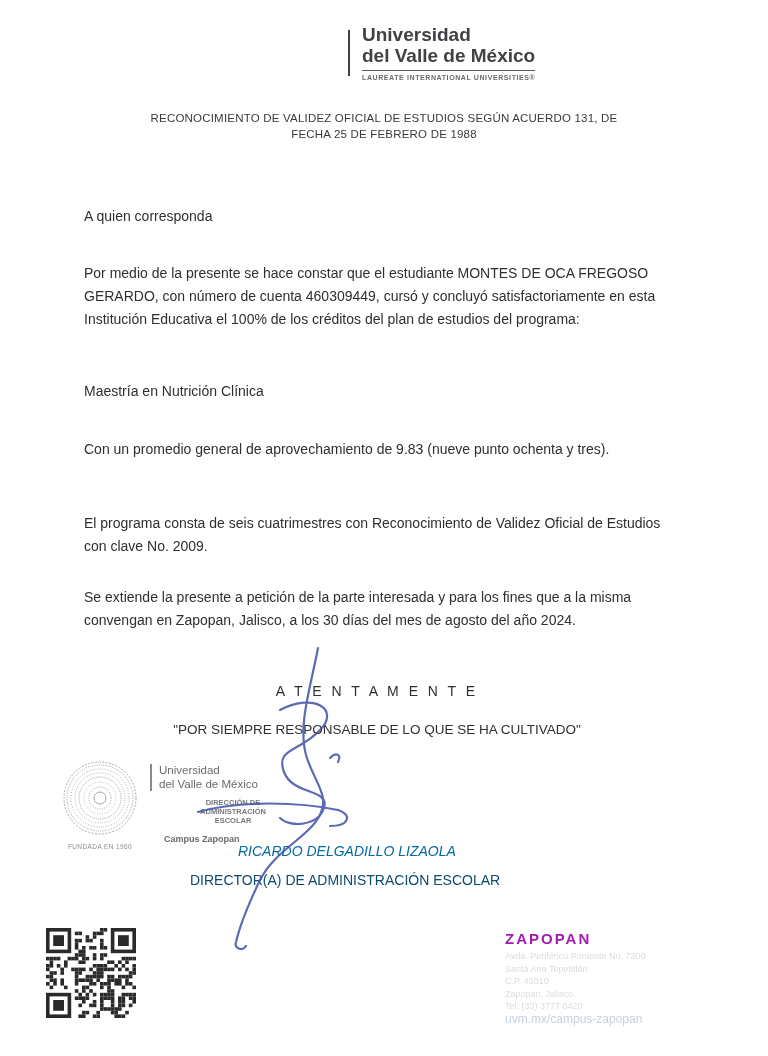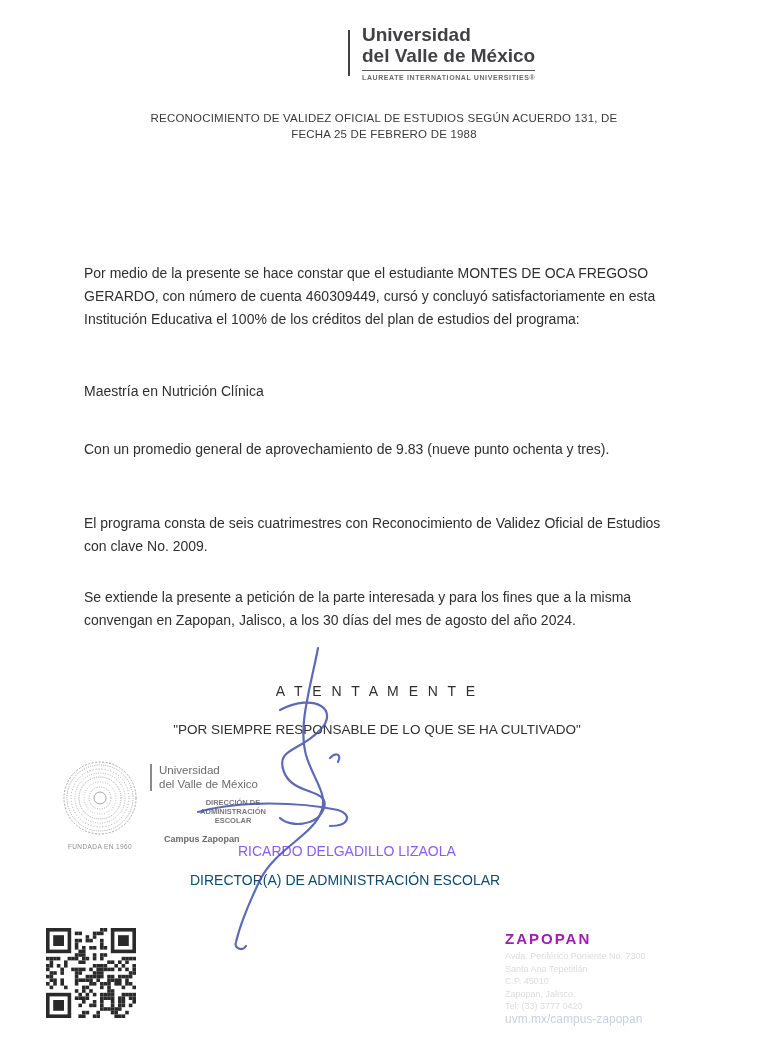--- a/index.html
+++ b/index.html
@@ -119,21 +119,22 @@
     font-weight: bold;
     color: #6b6b6e;
   }
 
   
   .signer-name {
     position: absolute;
     left: 238px;
     top: 843px;
     font-size: 14px;
-    color: #8b5cf6;
+    color: #0369a1;
+    font-style: italic;
   }
   .signer-title {
     position: absolute;
     left: 190px;
     top: 872px;
     font-size: 14px;
     color: #0c4a6e;
   }
 
   
@@ -178,20 +179,21 @@
       <div class="logo-uni-line">del Valle de México</div>
       <div class="logo-tagline">LAUREATE INTERNATIONAL UNIVERSITIES®</div>
     </div>
   </div>
 
   <div class="ack-header">
     <div>RECONOCIMIENTO DE VALIDEZ OFICIAL DE ESTUDIOS SEGÚN ACUERDO 131, DE</div>
     <div>FECHA 25 DE FEBRERO DE 1988</div>
   </div>
 
+  <div class="body-text salutation">A quien corresponda</div>
   <div class="body-text p-intro">Por medio de la presente se hace constar que el estudiante MONTES DE OCA FREGOSO GERARDO, con número de cuenta 460309449, cursó y concluyó satisfactoriamente en esta Institución Educativa el 100% de los créditos del plan de estudios del programa:</div>
   <div class="body-text program">Maestría en Nutrición Clínica</div>
   <div class="body-text p-average">Con un promedio general de aprovechamiento de 9.83 (nueve punto ochenta y tres).</div>
   <div class="body-text p-rvoe">El programa consta de seis cuatrimestres con Reconocimiento de Validez Oficial de Estudios con clave No. 2009.</div>
   <div class="body-text p-issue">Se extiende la presente a petición de la parte interesada y para los fines que a la misma convengan en Zapopan, Jalisco, a los 30 días del mes de agosto del año 2024.</div>
   <div class="body-text closing">A T E N T A M E N T E</div>
   <div class="body-text motto">"POR SIEMPRE RESPONSABLE DE LO QUE SE HA CULTIVADO"</div>
 
   <div class="seal-wrap">
     <svg width="92" height="78" viewBox="0 0 92 78">

